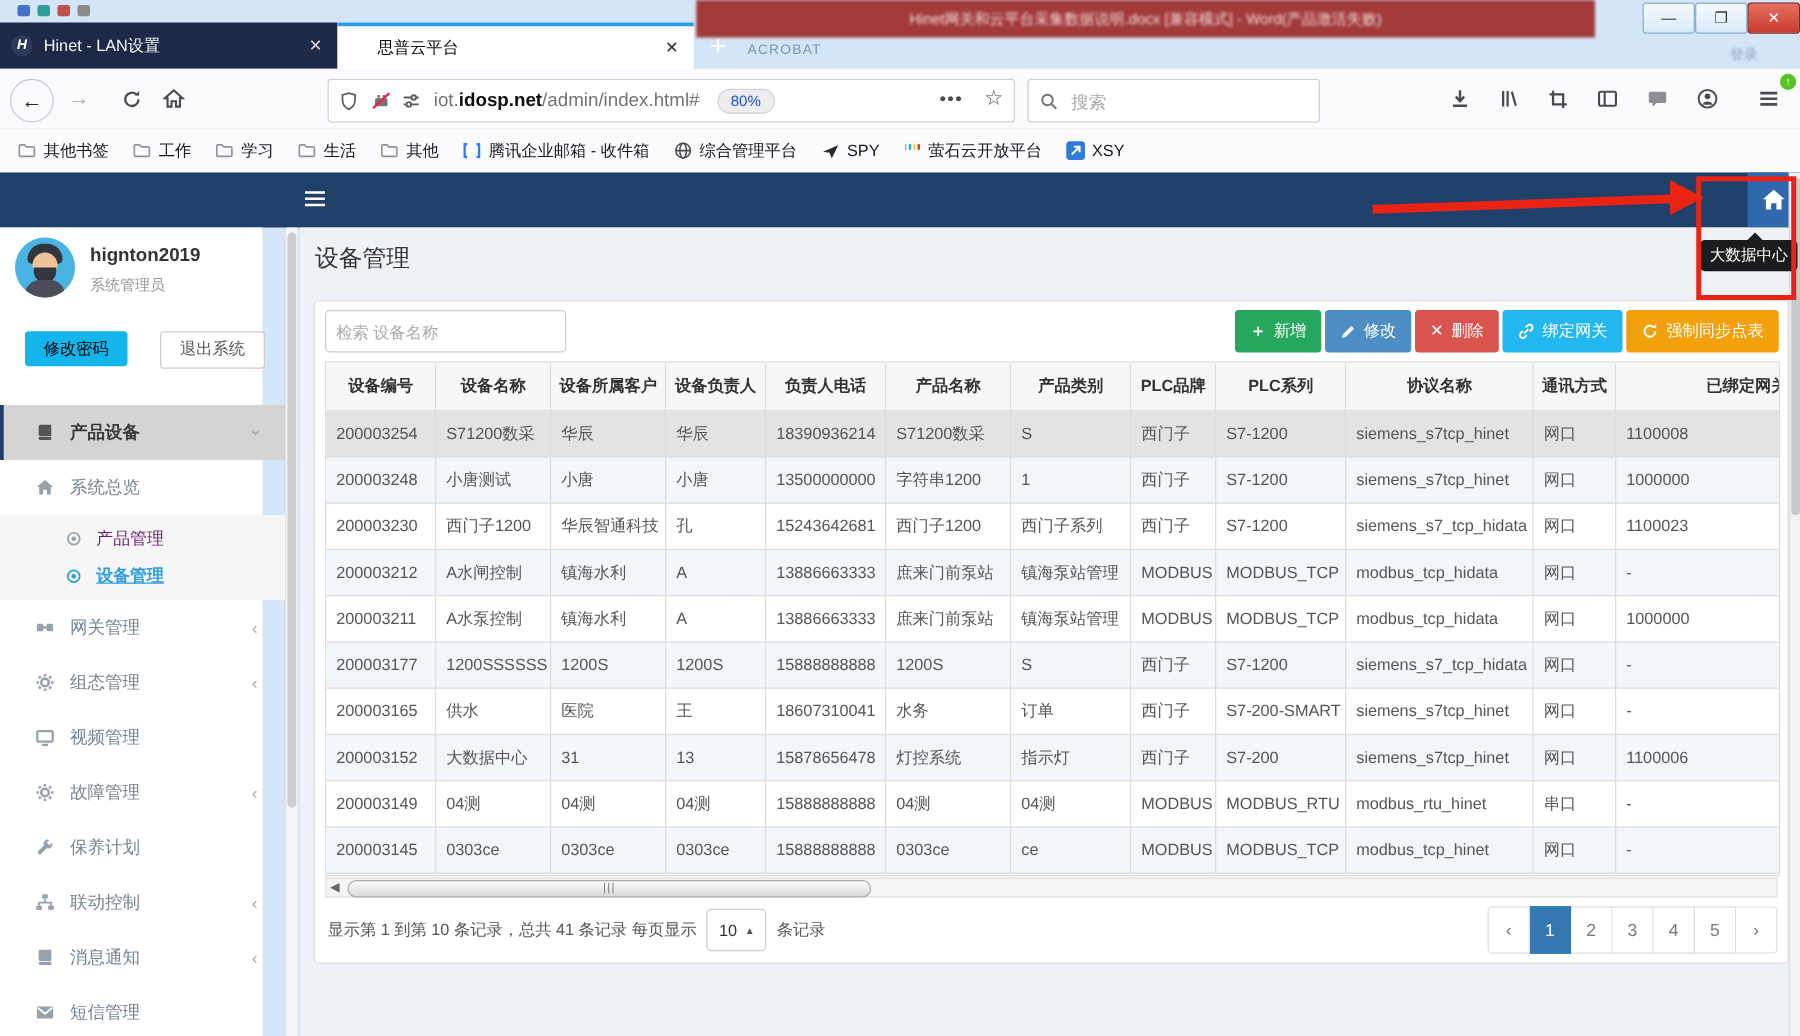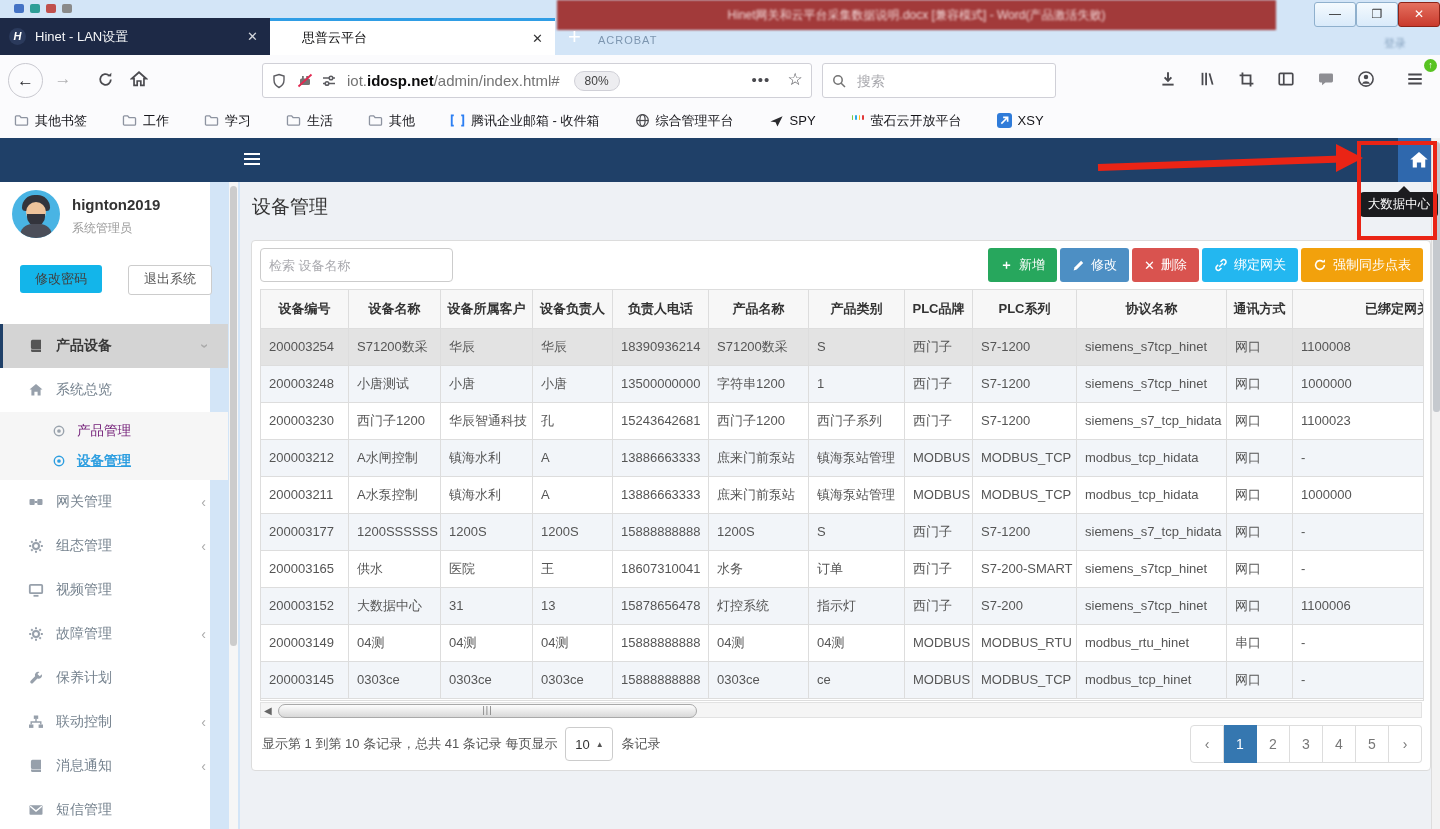--- a/index.html
+++ b/index.html
@@ -28,53 +28,53 @@
   .nav-ico{position:absolute;top:66px;width:26px;height:26px;display:flex;align-items:center;justify-content:center;color:#4a4a4f;}
   #back-btn{left:8px;top:63px;width:33px;height:33px;border:1px solid #c9c9d0;border-radius:50%;
     font-size:17px;color:#2a2a2e;}
   #fwd-btn{left:50px;font-size:17px;color:#b1b1b3;}
   #urlbar{left:262px;top:63px;width:548px;height:33px;background:#fff;border:1px solid #d0d0d7;border-radius:3px;
     display:flex;align-items:center;}
   .url-ico{margin-left:8px;display:flex;}
   #url-text{margin-left:10px;font-size:15px;color:#737373;white-space:nowrap;}
   #url-text b{color:#0c0c0d;font-weight:bold;}
   #zoom-badge{margin-left:14px;padding:2px 10px;border:1px solid #d0d0d7;border-radius:11px;
-    background:#ededf0;font-size:12px;color:#404040;}
+    background:#ededf0;font-size:12px;color:#1d4ed8;}
   #dots-btn{left:748px;font-size:15px;letter-spacing:1px;}
   #star-btn{left:782px;font-size:17px;}
   #ff-search{left:822px;top:63px;width:232px;height:33px;background:#fff;border:1px solid #d0d0d7;border-radius:3px;
     display:flex;align-items:center;}
   #ff-search input{border:0;outline:0;font-size:14px;color:#333;width:170px;margin-left:8px;background:transparent;
     font-family:inherit;}
   #menu-badge{position:absolute;left:1424px;top:59px;width:13px;height:13px;border-radius:50%;background:#58c322;
     color:#fff;font-size:9px;text-align:center;line-height:13px;font-weight:bold;}
   
   #bookmarks{left:0;top:103px;width:1440px;height:35px;background:#fbfbfd;display:flex;align-items:center;
-    padding-left:14px;box-sizing:border-box;gap:16px;}
+    padding-left:14px;box-sizing:border-box;}
   .bm{display:flex;align-items:center;margin-right:19px;font-size:13px;color:#15151a;white-space:nowrap;}
   .bm .ic{margin-right:6px;display:flex;}
   .dot4{width:14px;height:14px;display:grid;grid-template-columns:7px 7px;}
   .dot4 i{width:5px;height:5px;border-radius:2px;margin:1px;}
   .sq-ic{width:15px;height:15px;border-radius:3px;display:flex;align-items:center;justify-content:center;}
   
   #appheader{left:0;top:138px;width:1440px;height:44px;background:#1f4068;}
   #burger{left:244px;top:153px;}
   #burger span{display:block;width:16px;height:2px;background:#fff;margin-bottom:3px;}
   #home-btn{left:1398px;top:138px;width:42px;height:44px;background:#2f68ad;display:flex;align-items:center;justify-content:center;}
   
   #sidebar{left:0;top:182px;width:210px;height:647px;background:#fff;}
   #avatar{left:12px;top:8px;width:48px;height:48px;border-radius:50%;background:#49b4e4;overflow:hidden;}
   #avatar .hair{position:absolute;left:10px;top:5px;width:28px;height:16px;border-radius:14px 14px 4px 4px;background:#33343c;}
   #avatar .face{position:absolute;left:14px;top:12px;width:20px;height:20px;border-radius:50%;background:#eec39b;}
   #avatar .beard{position:absolute;left:15px;top:24px;width:18px;height:12px;border-radius:0 0 10px 10px;background:#33343c;}
   #avatar .body{position:absolute;left:8px;top:34px;width:32px;height:16px;border-radius:12px 12px 0 0;background:#4b4e59;}
   #user-name{left:72px;top:14px;font-size:15px;font-weight:bold;color:#333;}
   #user-role{left:72px;top:38px;font-size:12px;color:#999;}
   .side-btn{top:83px;width:82px;height:28px;font-size:13px;text-align:center;line-height:28px;border-radius:3px;}
-  #btn-pwd{left:20px;background:#13b5ea;color:#404040;}
+  #btn-pwd{left:20px;background:#13b5ea;color:#000000;}
   #btn-logout{left:128px;background:#fff;border:1px solid #ccc;color:#555;line-height:26px;}
   #menu{left:0;top:142px;width:228px;}
   .mi{position:relative;height:44px;display:flex;align-items:center;color:#76838f;font-size:14px;}
   .mi .mico{width:18px;margin-left:28px;margin-right:10px;color:#97a0ab;display:flex;}
   .mi .chev{position:absolute;right:22px;color:#aaa;font-size:14px;}
   .chev-down{display:inline-block;transform:rotate(-90deg);}
   .mi.active{background:#d4d4d4;border-left:3px solid #1f4068;color:#3a3a3a;font-weight:bold;}
   .mi.active .mico{margin-left:25px;color:#555;}
   #submenu{background:#f6f6f6;padding:4px 0;}
   .smi{height:30px;display:flex;align-items:center;font-size:13.5px;color:#701a75;}

